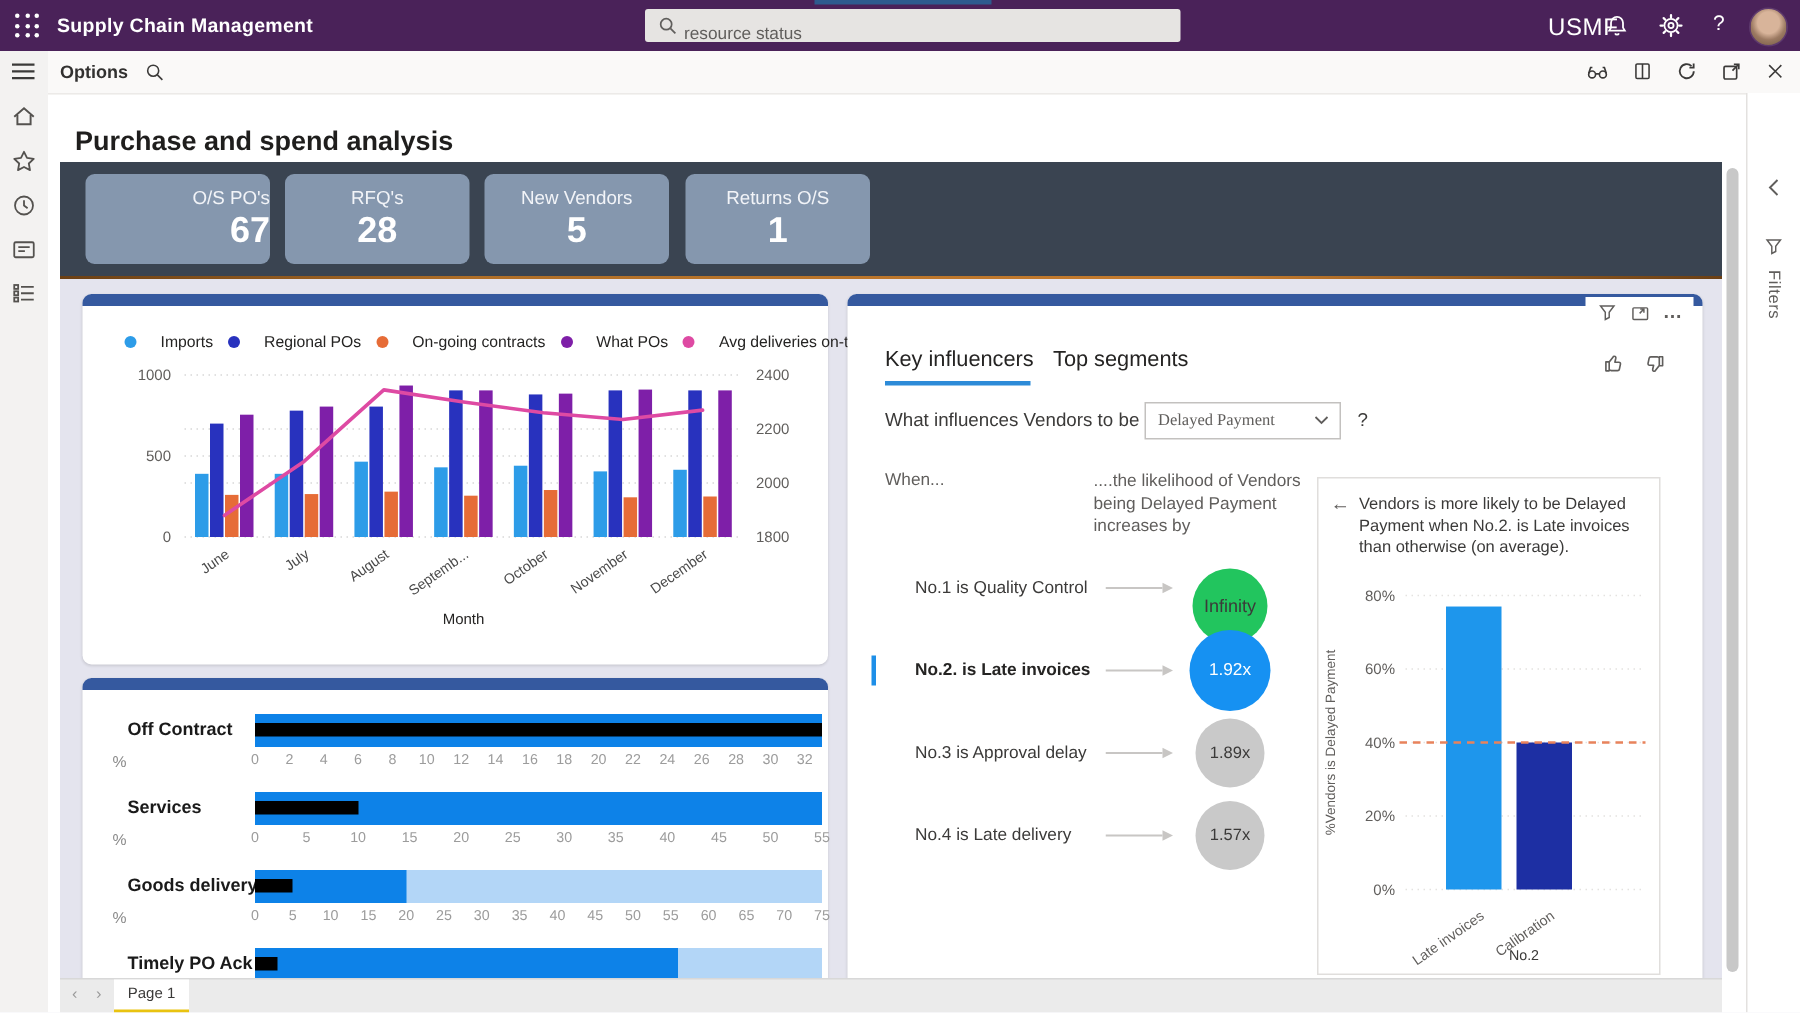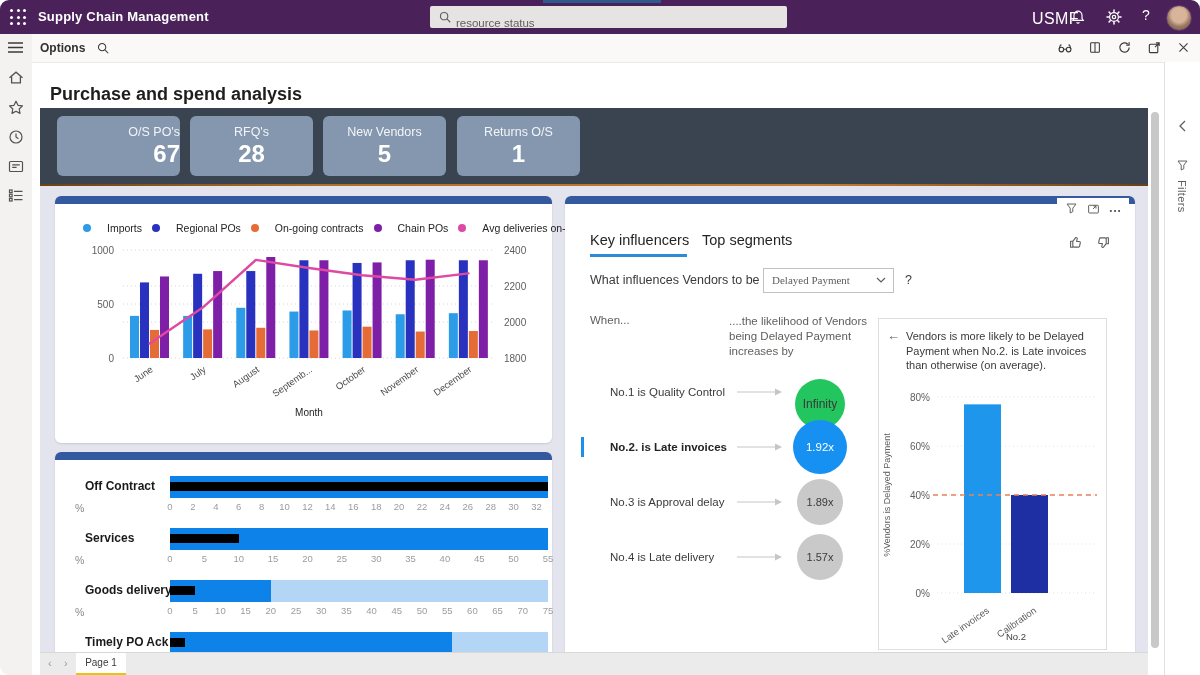--- a/index.html
+++ b/index.html
@@ -1,17 +1,17 @@
 <!DOCTYPE html>
 <html><head>
 <meta charset="utf-8">
 <style>
   html,body{margin:0;padding:0;background:#fff;}
   body{font-family:"Liberation Sans",sans-serif;width:1200px;height:675px;overflow:hidden;}
-  #app{position:relative;width:1200px;height:675px;background:#fff;overflow:hidden;border-radius:9px;}
+  #app{position:relative;width:1200px;height:675px;background:#fff;overflow:hidden;}
   .abs{position:absolute;}
 
   
   .topbar{left:0;top:0;width:1200px;height:34px;background:#4A2259;}
   .waffle{left:10px;top:9px;width:17px;height:17px;display:grid;grid-template-columns:repeat(3,1fr);grid-gap:3px;cursor:pointer;}
   .waffle i{width:3px;height:3px;background:#fff;border-radius:50%;}
   .app-title{left:38px;top:9px;color:#fff;font-size:13px;font-weight:700;letter-spacing:.2px;}
   .searchwrap{left:430px;top:6px;width:357px;height:22px;background:#E6E4E2;border-radius:2px;}
   .searchwrap input{position:absolute;left:0;top:0;width:331px;height:33px;border:none;outline:none;background:transparent;padding:0 0 0 26px;font-size:11.5px;color:#484644;font-family:"Liberation Sans",sans-serif;}
   .searchwrap input::placeholder{color:#605E5C;}
@@ -266,21 +266,21 @@
         <div class="li">
           <div class="dot" style="background: rgb(40, 50, 190);"></div>
           <div>Regional POs</div>
         </div>
         <div class="li">
           <div class="dot" style="background: rgb(230, 108, 55);"></div>
           <div>On-going contracts</div>
         </div>
         <div class="li">
           <div class="dot" style="background: rgb(126, 31, 168);"></div>
-          <div>Chain POs</div>
+          <div>What POs</div>
         </div>
         <div class="li">
           <div class="dot" style="background: rgb(222, 74, 163);"></div>
           <div>Avg deliveries on-time</div>
         </div>
       </div>
     <svg id="trend-svg" style="position:absolute;left:0;top:42px;" width="497" height="205" viewBox="0 0 497 205">
         <line x1="68" x2="440" y1="120" y2="120" stroke="#D8D8D8" stroke-width="1" stroke-dasharray="1 3"></line>
         <line x1="68" x2="440" y1="66" y2="66" stroke="#D8D8D8" stroke-width="1" stroke-dasharray="1 3"></line>
         <line x1="68" x2="440" y1="12" y2="12" stroke="#D8D8D8" stroke-width="1" stroke-dasharray="1 3"></line>

